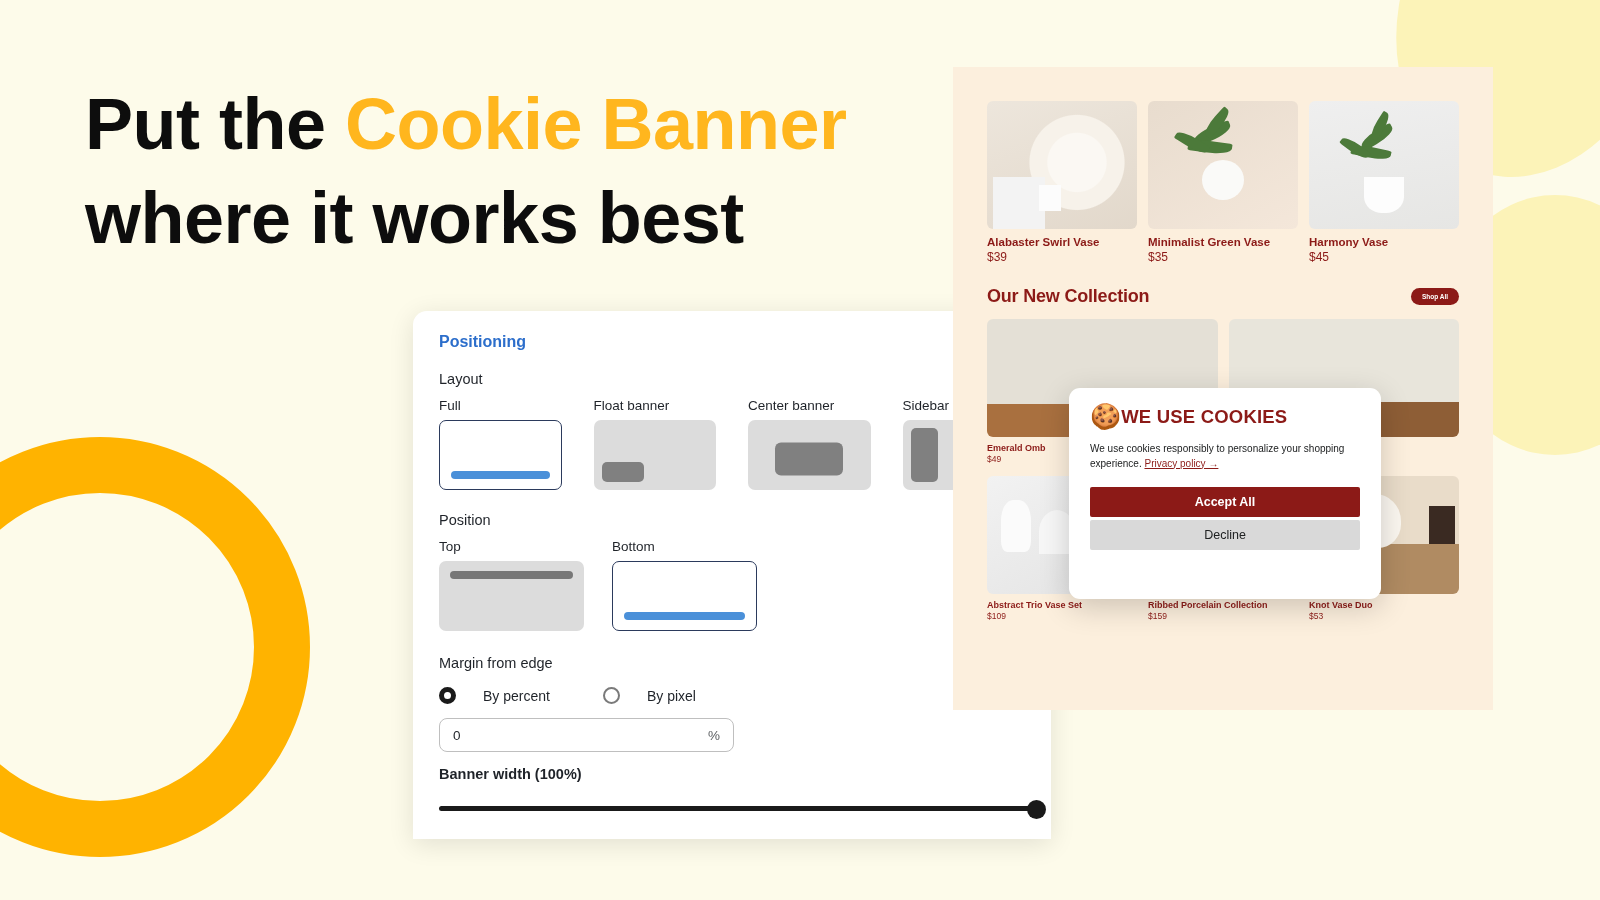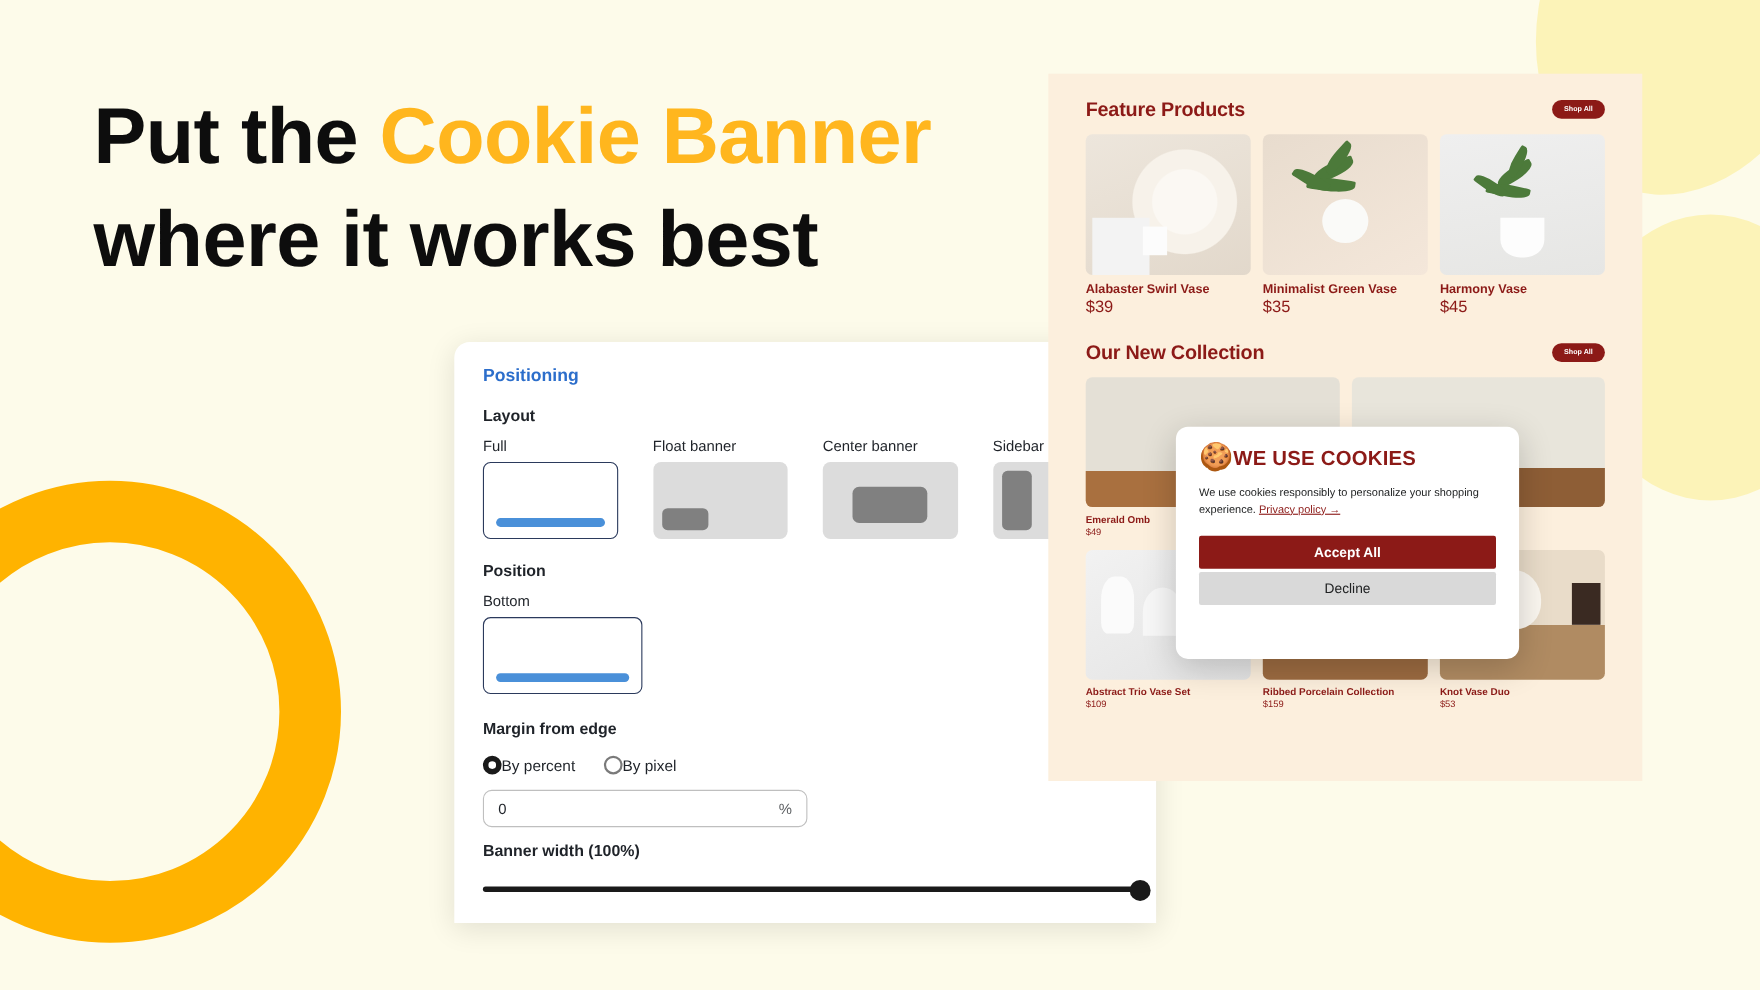--- a/index.html
+++ b/index.html
@@ -30,21 +30,21 @@
   #headline .hl { color:#FFB61E; }
 
   
   #settings-card {
     position:absolute; left:413px; top:311px; width: 638px; height: 528px;
     background:#FFFFFF; border-radius:14px 14px 0 0;
     box-shadow: 0 5px 26px rgba(0,0,0,.11);
     padding: 22px 26px 0 26px; overflow:hidden;
   }
   #positioning-title { color:#2C6ECB; font-size:16px; font-weight:700; margin-bottom:20px; }
-  .sec-title { font-size:14.5px; font-weight:700; color:#1F2329; margin-bottom:11px; }
+  .sec-title { font-size:14.5px; font-weight:400; color:#1F2329; margin-bottom:11px; }
   .opt-row { display:flex; gap:32px; }
   .opt { width: 145px; }
   .opt-label { font-size:13.5px; color:#1F2329; margin-bottom:7px; font-weight:400; }
   .thumb {
     height: 70px; border-radius:7px; background:#DCDCDC;
     position:relative; overflow:hidden;
   }
   .thumb.sel { background:#fff; border:1.6px solid #2B3A5C; }
   .bar-blue {
     position:absolute; left:11px; right:11px; bottom:10px; height:8px;
@@ -58,21 +58,21 @@
   .chip-center { position:absolute; left:50%; top:50%; transform:translate(-50%,-38%); width:68px; height:33px; background:#808080; border-radius:6px; }
   .chip-side { position:absolute; left:8px; top:8px; bottom:8px; width:27px; background:#808080; border-radius:5px; }
 
   .sec2 { margin-top:22px; }
   .pos-row { display:flex; gap:28px; }
   .pos-opt { width:145px; }
   .pos-thumb { height:70px; border-radius:7px; background:#DCDCDC; position:relative; }
   .pos-thumb.sel { background:#fff; border:1.6px solid #2B3A5C; }
 
   .sec3 { margin-top:24px; }
-  .radios { display:flex; align-items:center; gap:0; margin-top:16px; }
+  .radios { display:flex; align-items:center; gap:27px; margin-top:16px; }
   .radio { width:17px; height:17px; border-radius:50%; border:2px solid #7A7A7A; flex:0 0 auto; }
   .radio.on { border:5px solid #1A1A1A; }
   .radio-label { font-size:14px; color:#1F2329; margin-right:26px; }
   #margin-input {
     margin-top:14px; height:34px; width:295px; border:1px solid #BFBFBF;
     border-radius:8px; display:flex; align-items:center; padding:0 13px;
     font-size:13.5px; color:#1F2329; justify-content:space-between;
   }
   #margin-input .unit { color:#5C5F62; }
   #width-label { margin-top:14px; font-size:14.5px; font-weight:700; color:#1F2329; }
@@ -87,21 +87,21 @@
   }
   .store-head { display:flex; align-items:center; justify-content:space-between; }
   .store-h1 { color:#8C1A17; font-size:18px; font-weight:800; letter-spacing:-0.2px; }
   .shop-all {
     background:#8C1A17; color:#fff; font-size:6.5px; font-weight:700;
     padding:5px 11px; border-radius:11px;
   }
   .prod-grid { display:grid; grid-template-columns:repeat(3,1fr); gap:11px; margin-top:12px; }
   .prod-img { height:128px; border-radius:6px; position:relative; overflow:hidden; }
   .prod-name { color:#8C1A17; font-size:11.5px; font-weight:700; margin-top:7px; }
-  .prod-price { color:#8C1A17; font-size:15px; margin-top:2px; }
+  .prod-price { color:#8C1A17; font-size:12px; margin-top:2px; }
   .store-head2 { margin-top:22px; }
   .prod-grid2 { display:grid; grid-template-columns:repeat(3,1fr); gap:11px; margin-top:12px; }
   .prod-img2 { height:118px; border-radius:6px; position:relative; overflow:hidden; }
   .prod-name2 { color:#8C1A17; font-size:9px; font-weight:700; margin-top:6px; }
   .prod-price2 { color:#8C1A17; font-size:8.5px; margin-top:1px; }
 
   
   .ph { width:100%; height:100%; position:absolute; inset:0; }
   .leaf { position:absolute; background:#4C7A3A; border-radius:60% 10% 60% 10%; }
 
@@ -170,20 +170,26 @@
         <div class="thumb">
             <div class="chip-side"></div>
           </div>
       </div>
     </div>
 
     <div class="sec2">
       <div class="sec-title">Position</div>
       <div class="pos-row">
         <div class="pos-opt">
+          <div class="opt-label">Top</div>
+          <div class="pos-thumb">
+              <div class="bar-grey-top"></div>
+            </div>
+        </div>
+        <div class="pos-opt">
           <div class="opt-label">Bottom</div>
           <div class="pos-thumb sel">
               <div class="bar-blue"></div>
             </div>
         </div>
       </div>
     </div>
 
     <div class="sec3">
       <div class="sec-title">Margin from edge</div>
@@ -199,24 +205,20 @@
       </div>
       <div id="width-label">Banner width (100%)</div>
       <div id="slider">
         <div class="track"></div>
         <div class="knob"></div>
       </div>
     </div>
   </div>
 
   <div id="store">
-    <div class="store-head">
-      <div class="store-h1">Feature Products</div>
-      <div class="shop-all">Shop All</div>
-    </div>
 
     <div class="prod-grid">
       <div>
         <div class="prod-img" style="background:linear-gradient(160deg,#EDE6DC,#E2D8CB);">
           <div class="ph" style="background:radial-gradient(circle at 60% 48%,#FBF8F3 0 26%,transparent 27%),radial-gradient(circle at 60% 48%,#F7F2EA 0 42%,transparent 43%);"></div>
           <div style="position:absolute;left:6px;bottom:0;width:52px;height:52px;background:#F3F3F3;"></div>
           <div style="position:absolute;left:52px;bottom:18px;width:22px;height:26px;background:#FCFCFC;"></div>
         </div>
         <div class="prod-name">Alabaster Swirl Vase</div>
         <div class="prod-price">$39</div>

